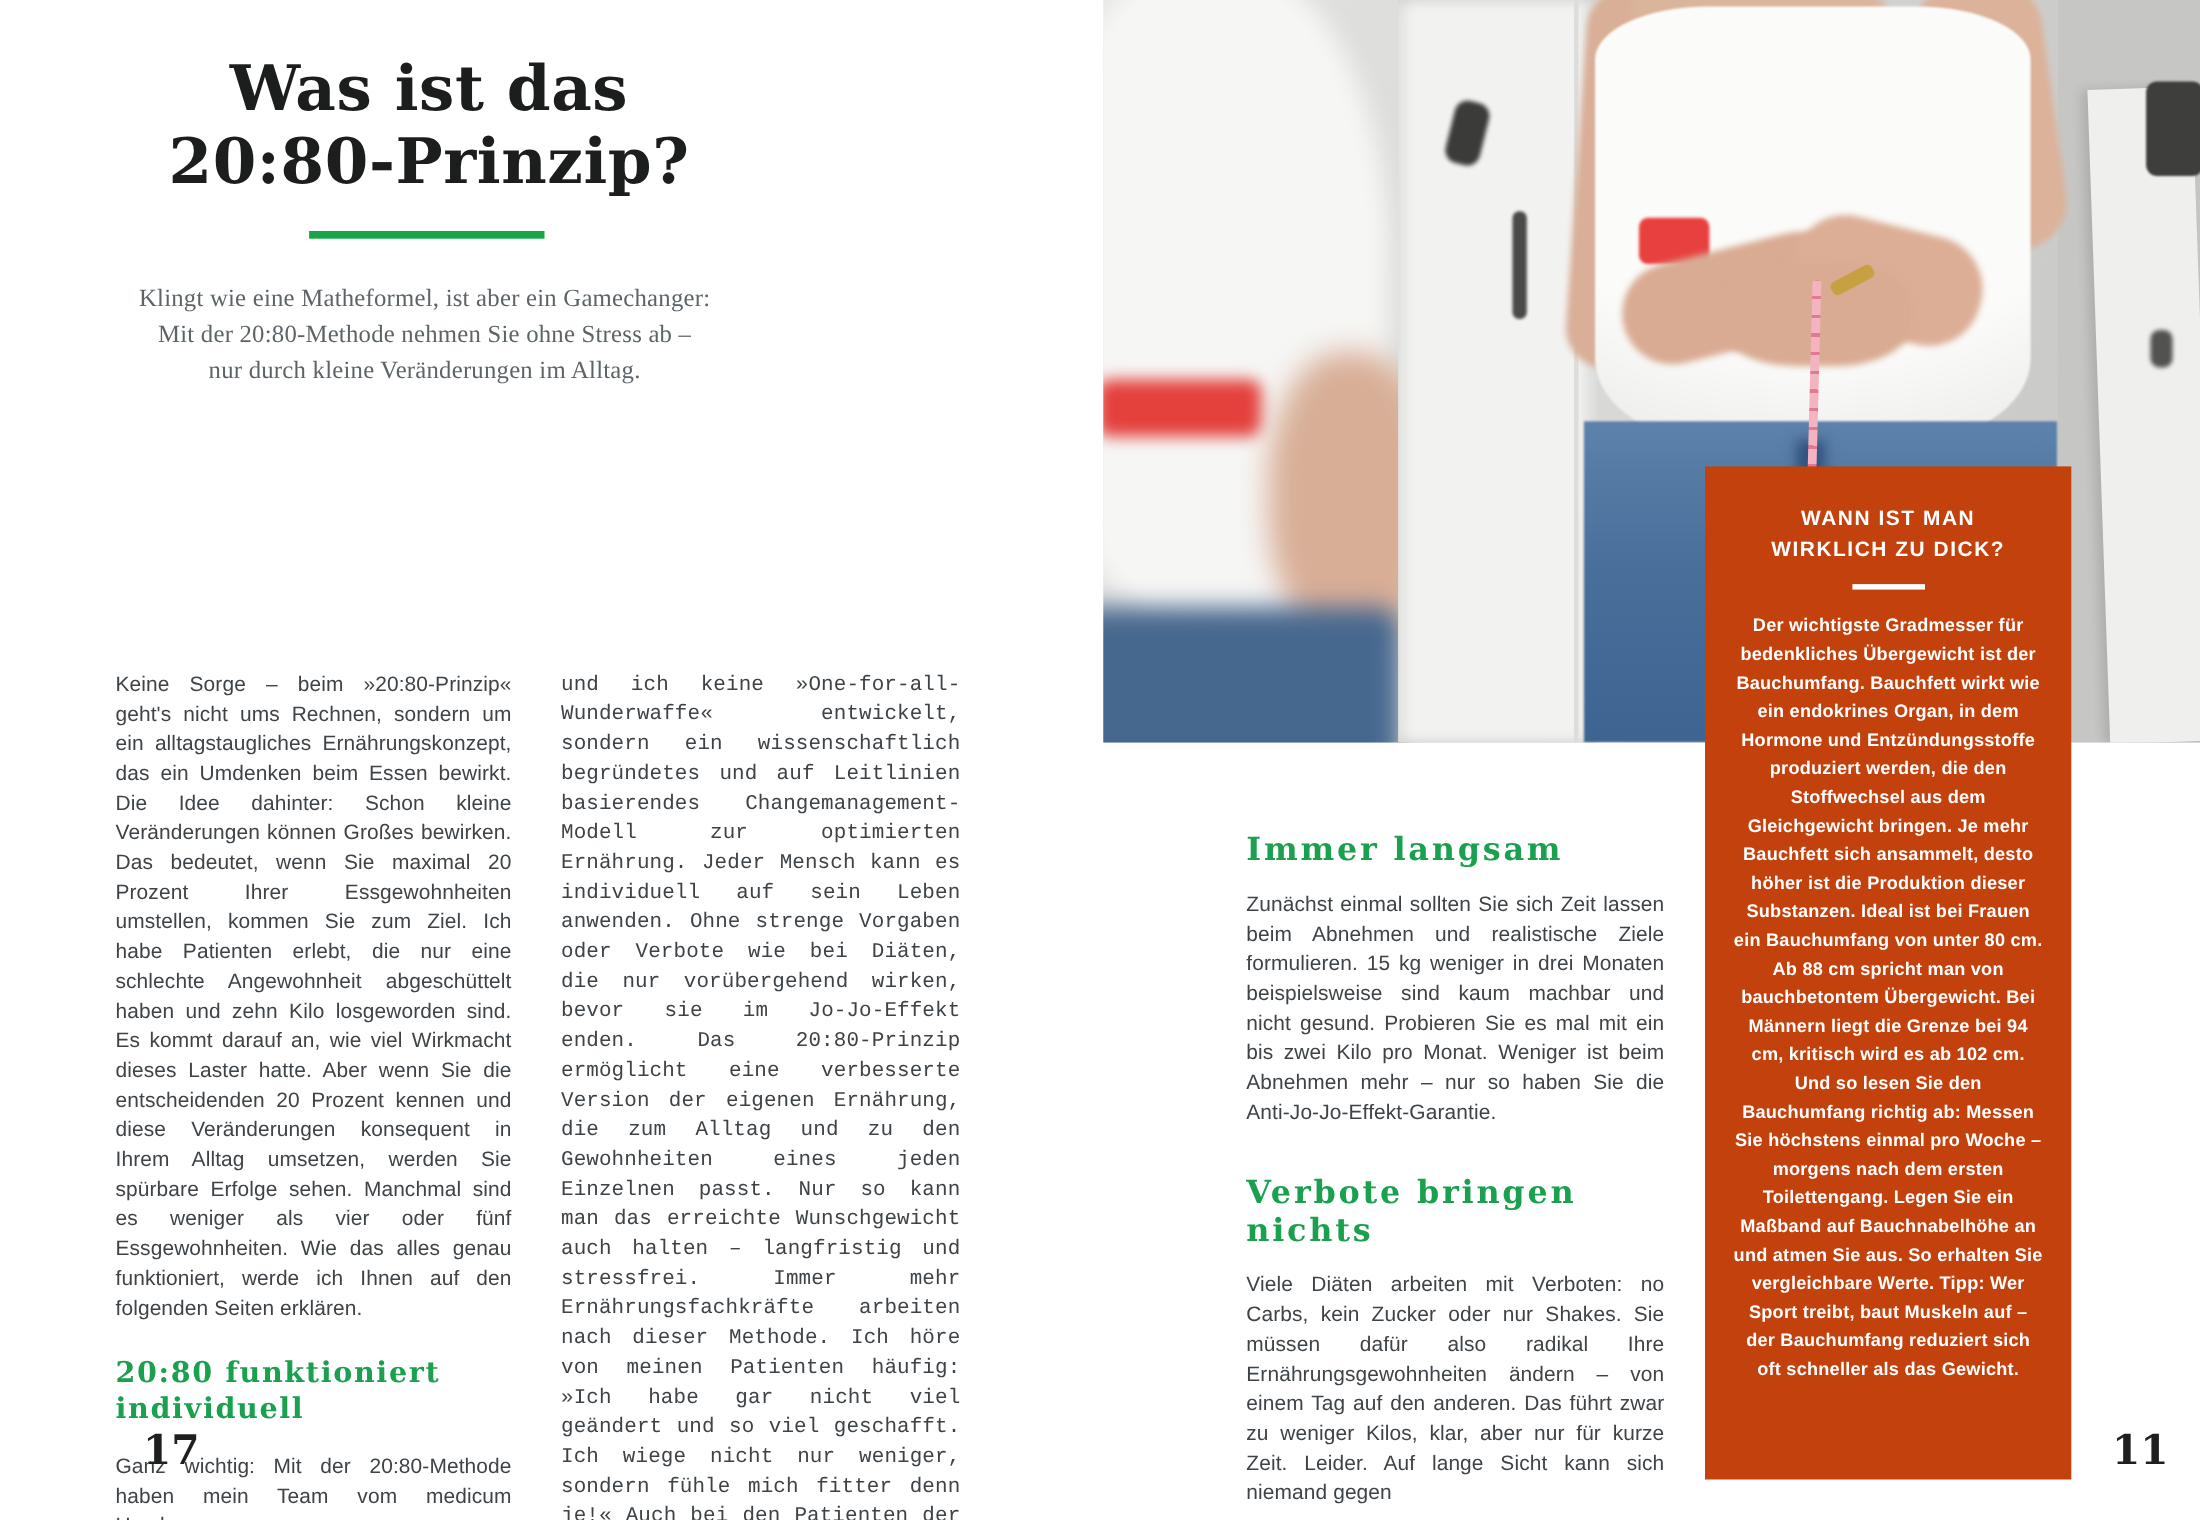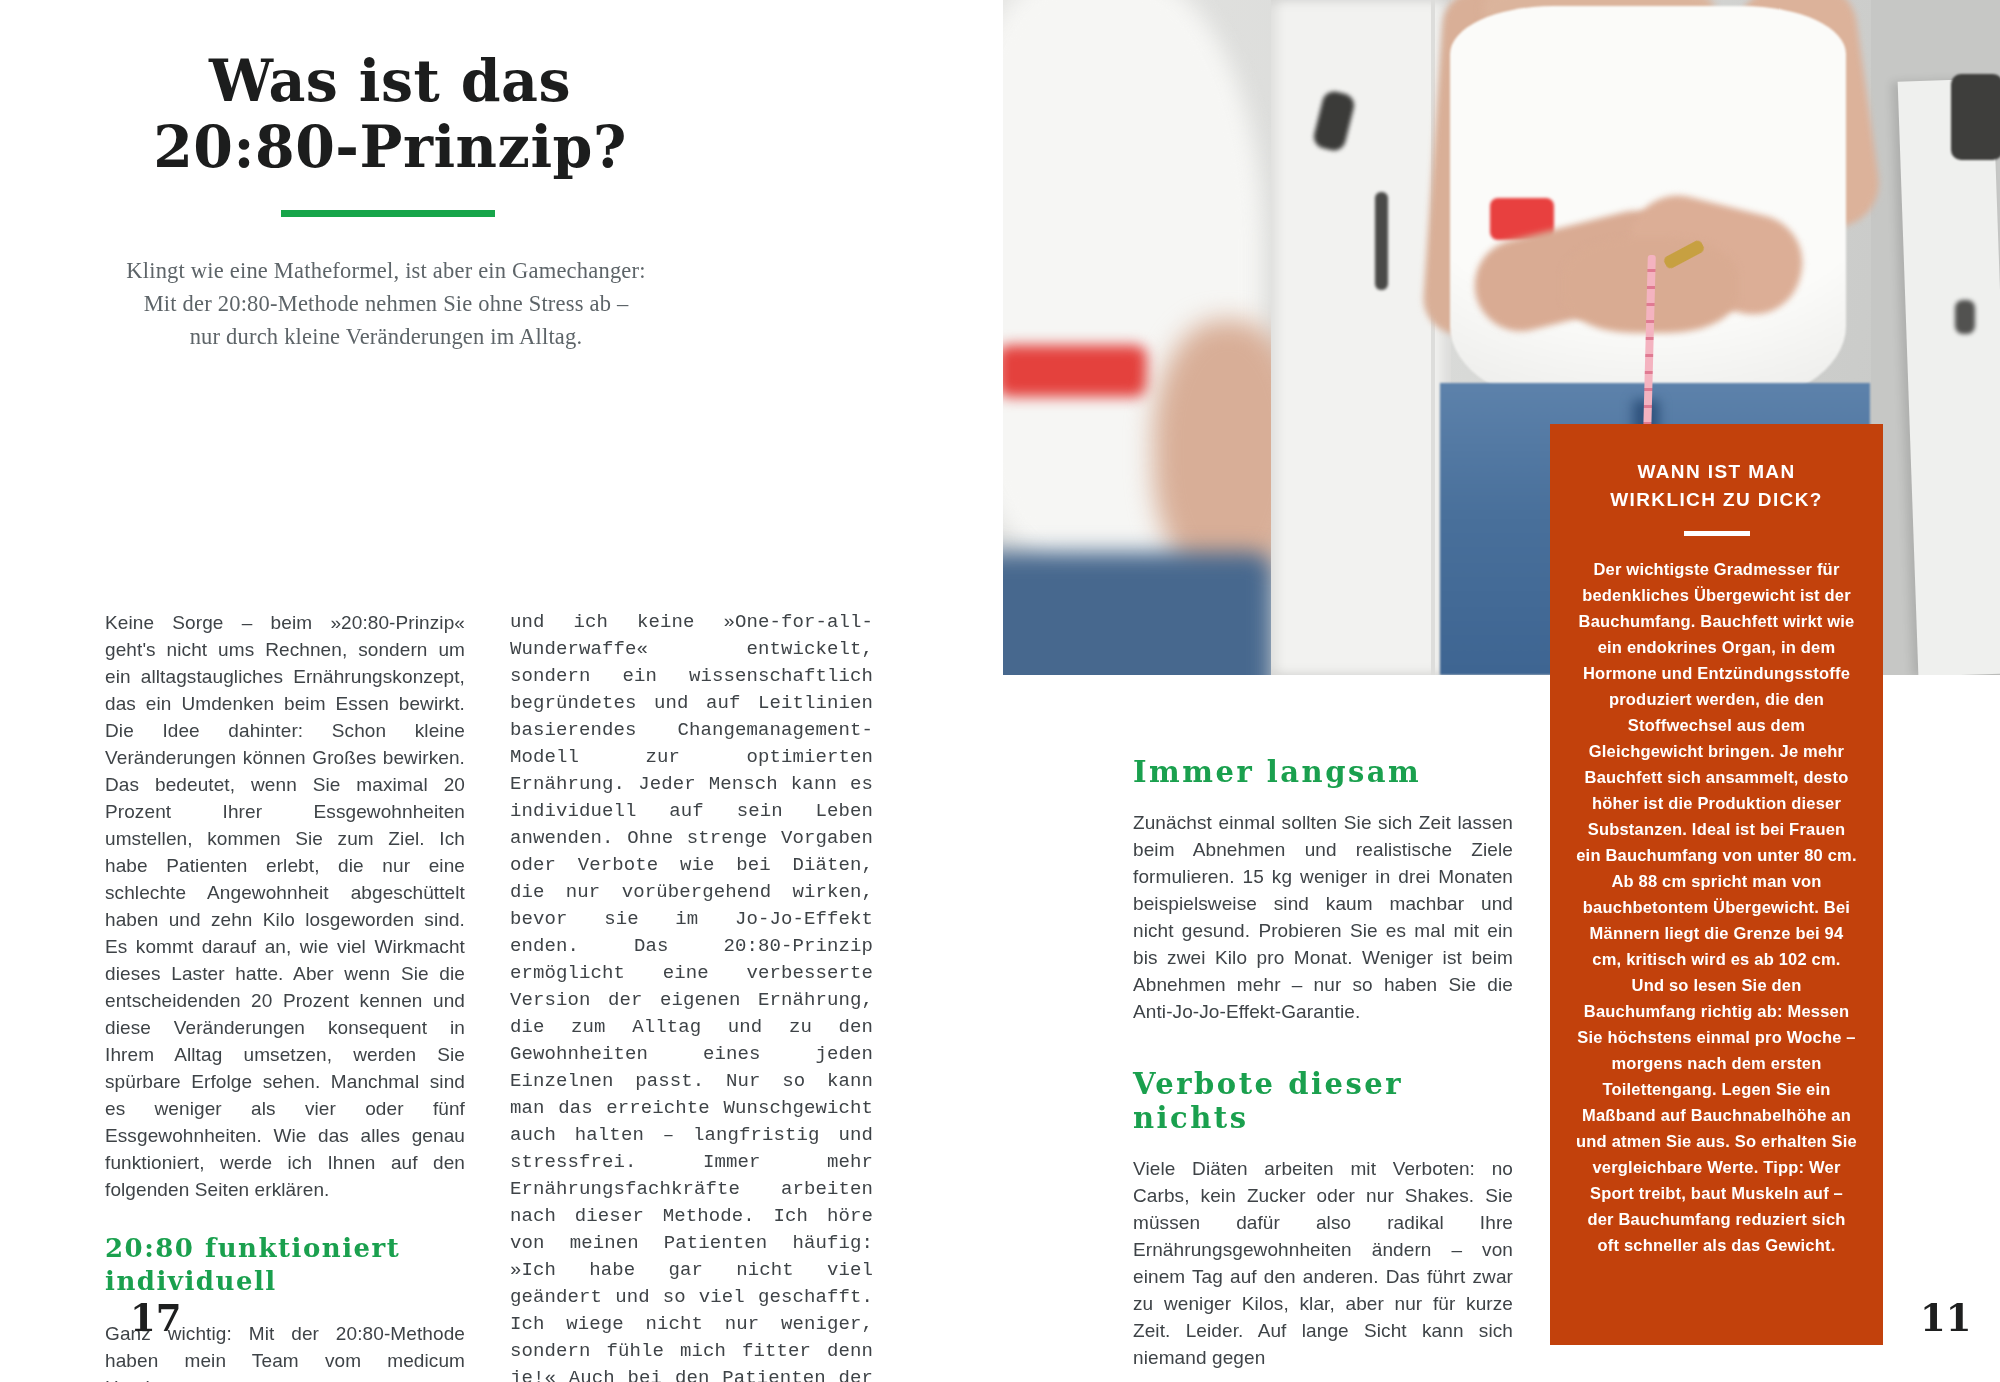--- a/index.html
+++ b/index.html
@@ -173,21 +173,21 @@
   <div class="shape tape"></div>
   <div class="shape tape-tip"></div>
 </div>
 
 <div class="abs rp-col">
   <div>
     <div class="rp-heading">Immer langsam</div>
     <div class="bodytext rp-body">Zunächst einmal sollten Sie sich Zeit lassen beim Abnehmen und realistische Ziele formulieren. 15 kg weniger in drei Monaten beispielsweise sind kaum machbar und nicht gesund. Probieren Sie es mal mit ein bis zwei Kilo pro Monat. Weniger ist beim Abnehmen mehr – nur so haben Sie die Anti-Jo-Jo-Effekt-Garantie.</div>
   </div>
   <div>
-    <div class="rp-heading">Verbote dieser nichts</div>
+    <div class="rp-heading">Verbote bringen nichts</div>
     <div class="bodytext rp-body">Viele Diäten arbeiten mit Verboten: no Carbs, kein Zucker oder nur Shakes. Sie müssen dafür also radikal Ihre Ernährungsgewohnheiten ändern – von einem Tag auf den anderen. Das führt zwar zu weniger Kilos, klar, aber nur für kurze Zeit. Leider. Auf lange Sicht kann sich niemand gegen</div>
   </div>
 </div>
 
 <div class="abs green-box">
   <div class="gb-title pre">WANN IST MAN
 WIRKLICH ZU DICK?</div>
   <div class="gb-rule"></div>
   <div class="gb-body">Der wichtigste Gradmesser für bedenkliches Übergewicht ist der Bauchumfang. Bauchfett wirkt wie ein endokrines Organ, in dem Hormone und Entzündungsstoffe produziert werden, die den Stoffwechsel aus dem Gleichgewicht bringen. Je mehr Bauchfett sich ansammelt, desto höher ist die Produktion dieser Substanzen. Ideal ist bei Frauen ein Bauchumfang von unter 80 cm. Ab 88 cm spricht man von bauchbetontem Übergewicht. Bei Männern liegt die Grenze bei 94 cm, kritisch wird es ab 102 cm. Und so lesen Sie den Bauchumfang richtig ab: Messen Sie höchstens einmal pro Woche – morgens nach dem ersten Toilettengang. Legen Sie ein Maßband auf Bauchnabelhöhe an und atmen Sie aus. So erhalten Sie vergleichbare Werte. Tipp: Wer Sport treibt, baut Muskeln auf – der Bauchumfang reduziert sich oft schneller als das Gewicht.</div>
 </div>

